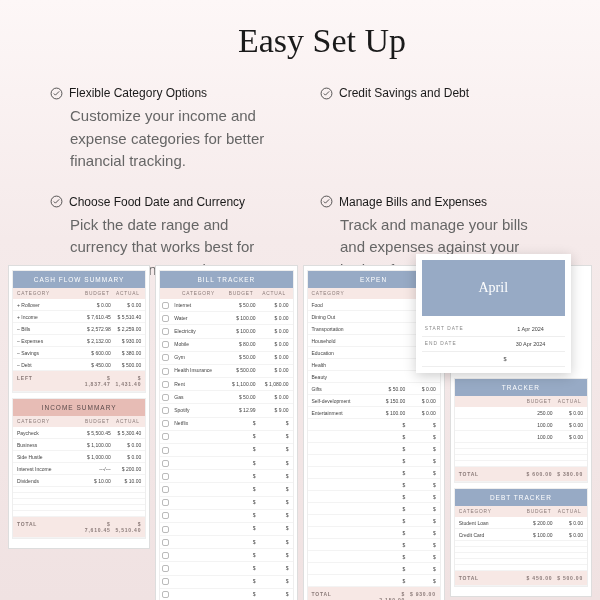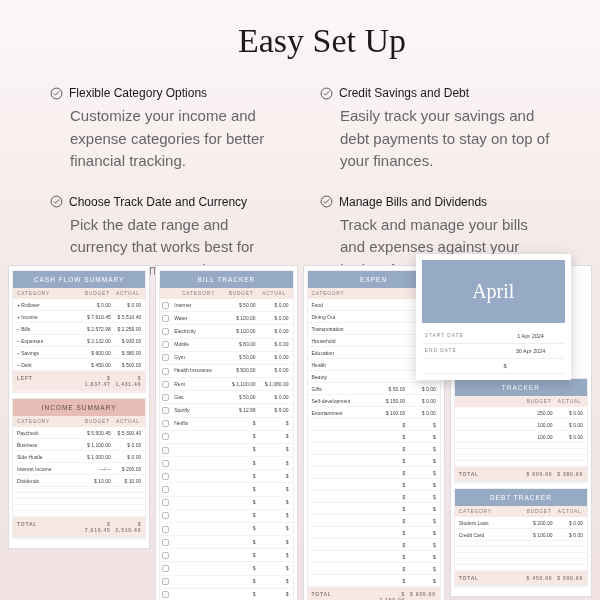--- a/index.html
+++ b/index.html
@@ -120,21 +120,21 @@
   width: 155px;
   background: #fff;
   box-shadow: 0 3px 12px rgba(0,0,0,0.2);
   z-index: 10;
   padding: 6px;
 }
 .popup-month {
   background: #97aac5;
   color: #fff;
   text-align: center;
-  font-size: 20px;
+  font-size: 14px;
   font-family: Georgia, serif;
   padding: 20px 0;
   margin-bottom: 6px;
 }
 .popup-row {
   display: grid;
   grid-template-columns: 1.2fr 1fr;
   font-size: 5.5px;
   border-bottom: 1px solid #eee;
   padding: 4px 3px;
@@ -160,39 +160,38 @@
     <div class="feature-desc">Customize your income and expense categories for better financial tracking.</div>
   </div>
   <div>
     <div class="feature-title">
       <svg class="check-icon" viewBox="0 0 24 24">
           <circle cx="12" cy="12" r="10" fill="none" stroke="#333" stroke-width="1.5"></circle>
           <path d="M7 12l3 3 7-7" fill="none" stroke="#333" stroke-width="1.5"></path>
         </svg>
       <span>Credit Savings and Debt</span>
     </div>
-    <div class="feature-desc">Easily track your savings and debt payments to stay on top of your finances.</div>
   </div>
   <div>
     <div class="feature-title">
       <svg class="check-icon" viewBox="0 0 24 24">
           <circle cx="12" cy="12" r="10" fill="none" stroke="#333" stroke-width="1.5"></circle>
           <path d="M7 12l3 3 7-7" fill="none" stroke="#333" stroke-width="1.5"></path>
         </svg>
-      <span>Choose Track Date and Currency</span>
+      <span>Choose Food Date and Currency</span>
     </div>
     <div class="feature-desc">Pick the date range and currency that works best for your payments needs.</div>
   </div>
   <div>
     <div class="feature-title">
       <svg class="check-icon" viewBox="0 0 24 24">
           <circle cx="12" cy="12" r="10" fill="none" stroke="#333" stroke-width="1.5"></circle>
           <path d="M7 12l3 3 7-7" fill="none" stroke="#333" stroke-width="1.5"></path>
         </svg>
-      <span>Manage Bills and Dividends</span>
+      <span>Manage Bills and Expenses</span>
     </div>
     <div class="feature-desc">Track and manage your bills and expenses against your budget for a clearer financial picture.</div>
   </div>
 </div>
 
 <div class="sheets">
 
   <div class="pane">
     <div class="card">
       <div class="card-header">CASH FLOW SUMMARY</div>

